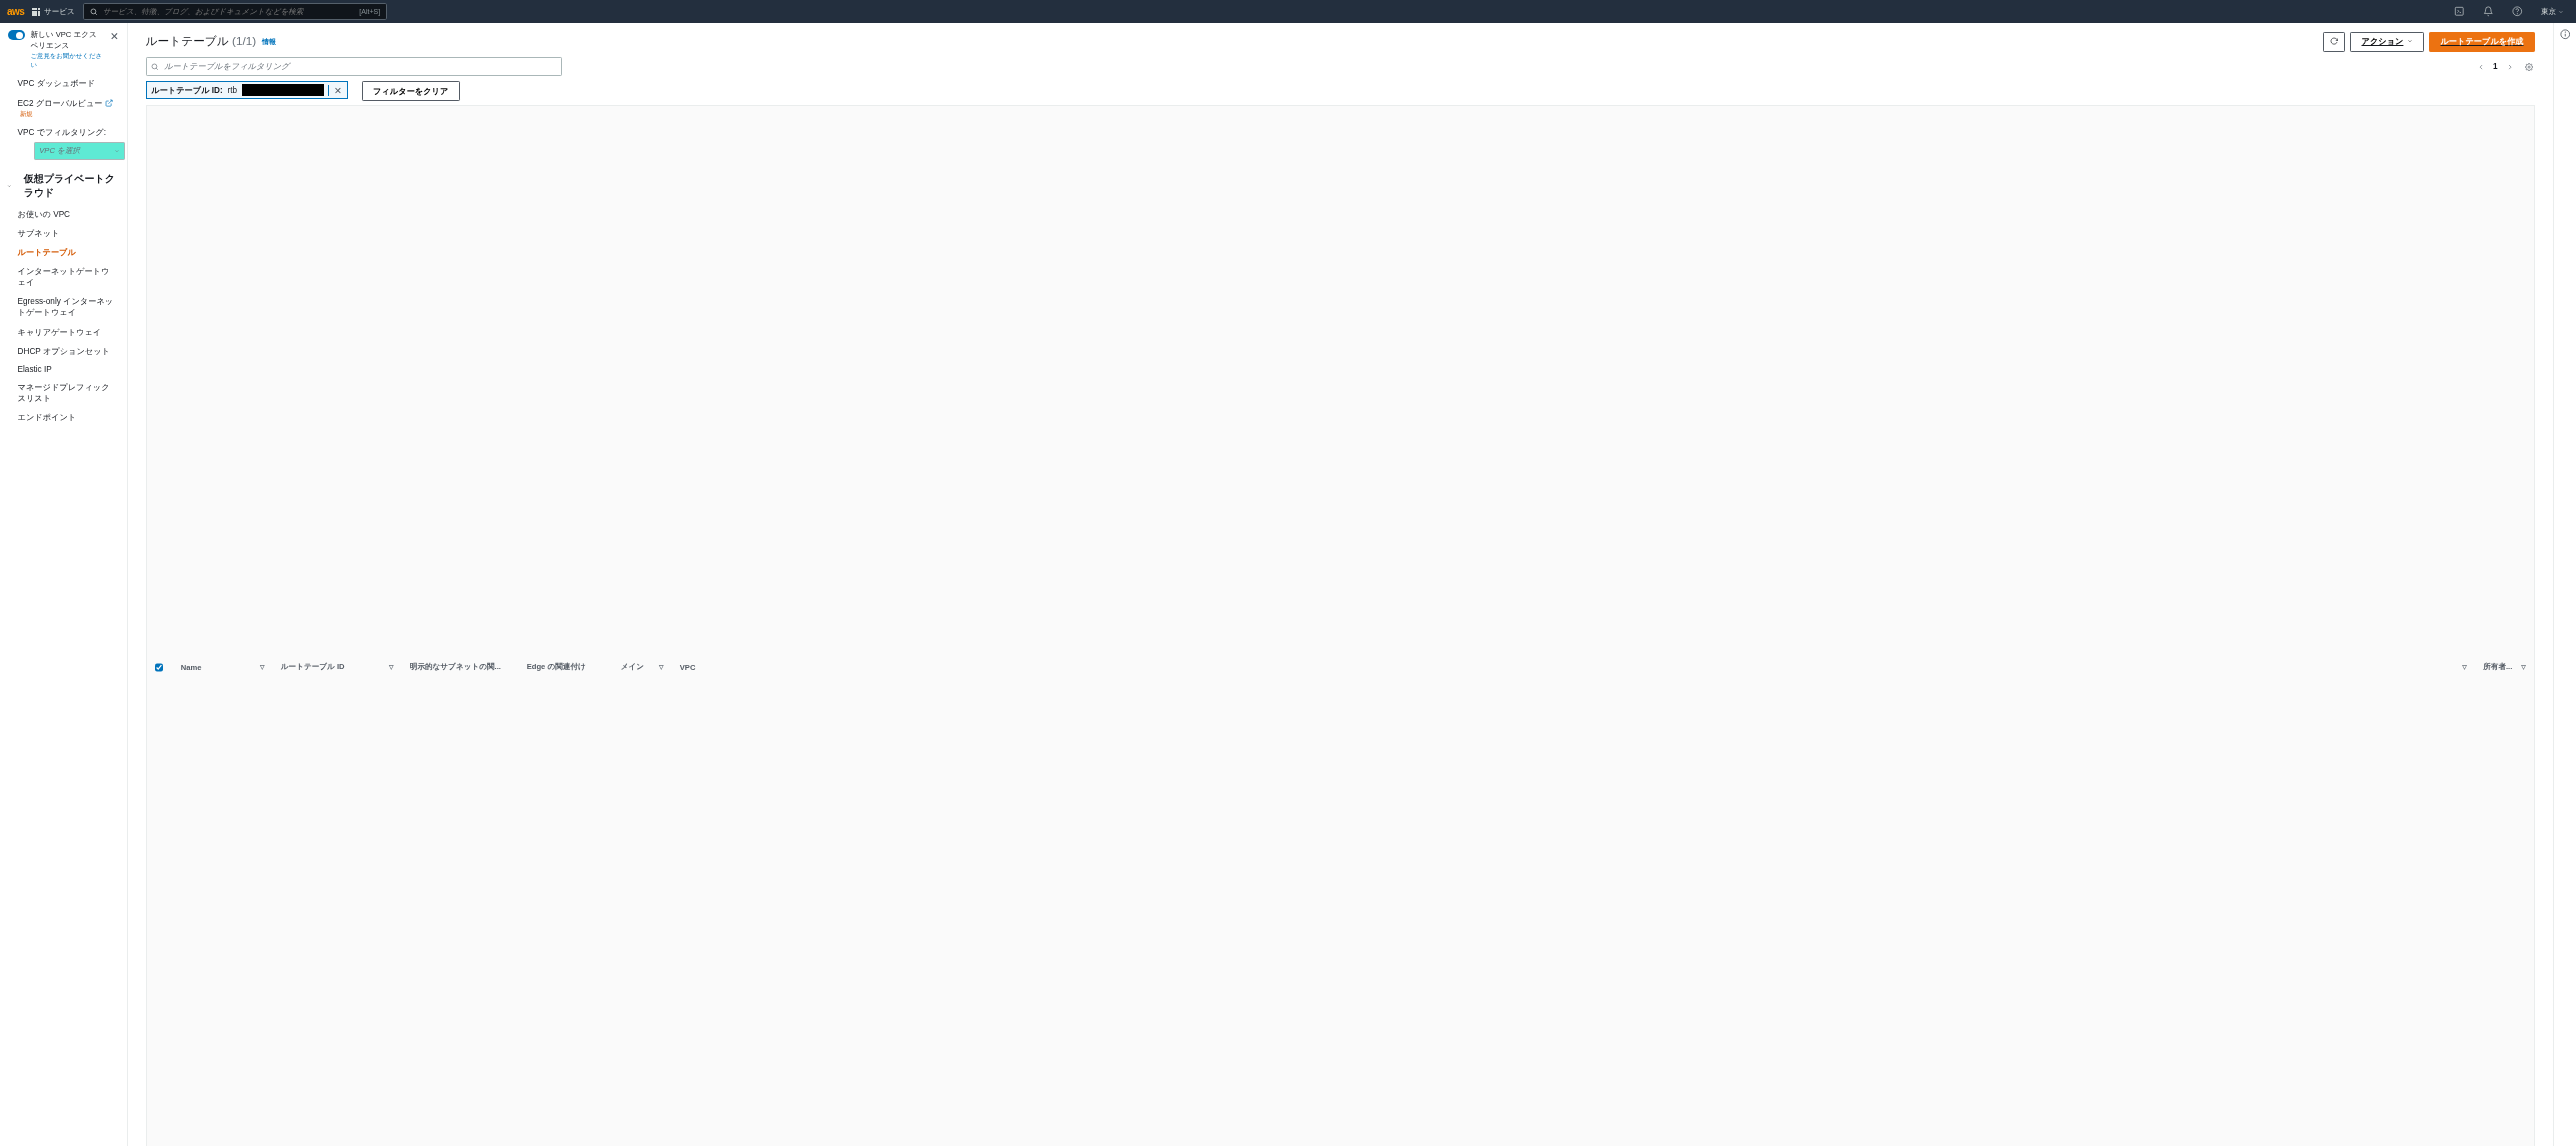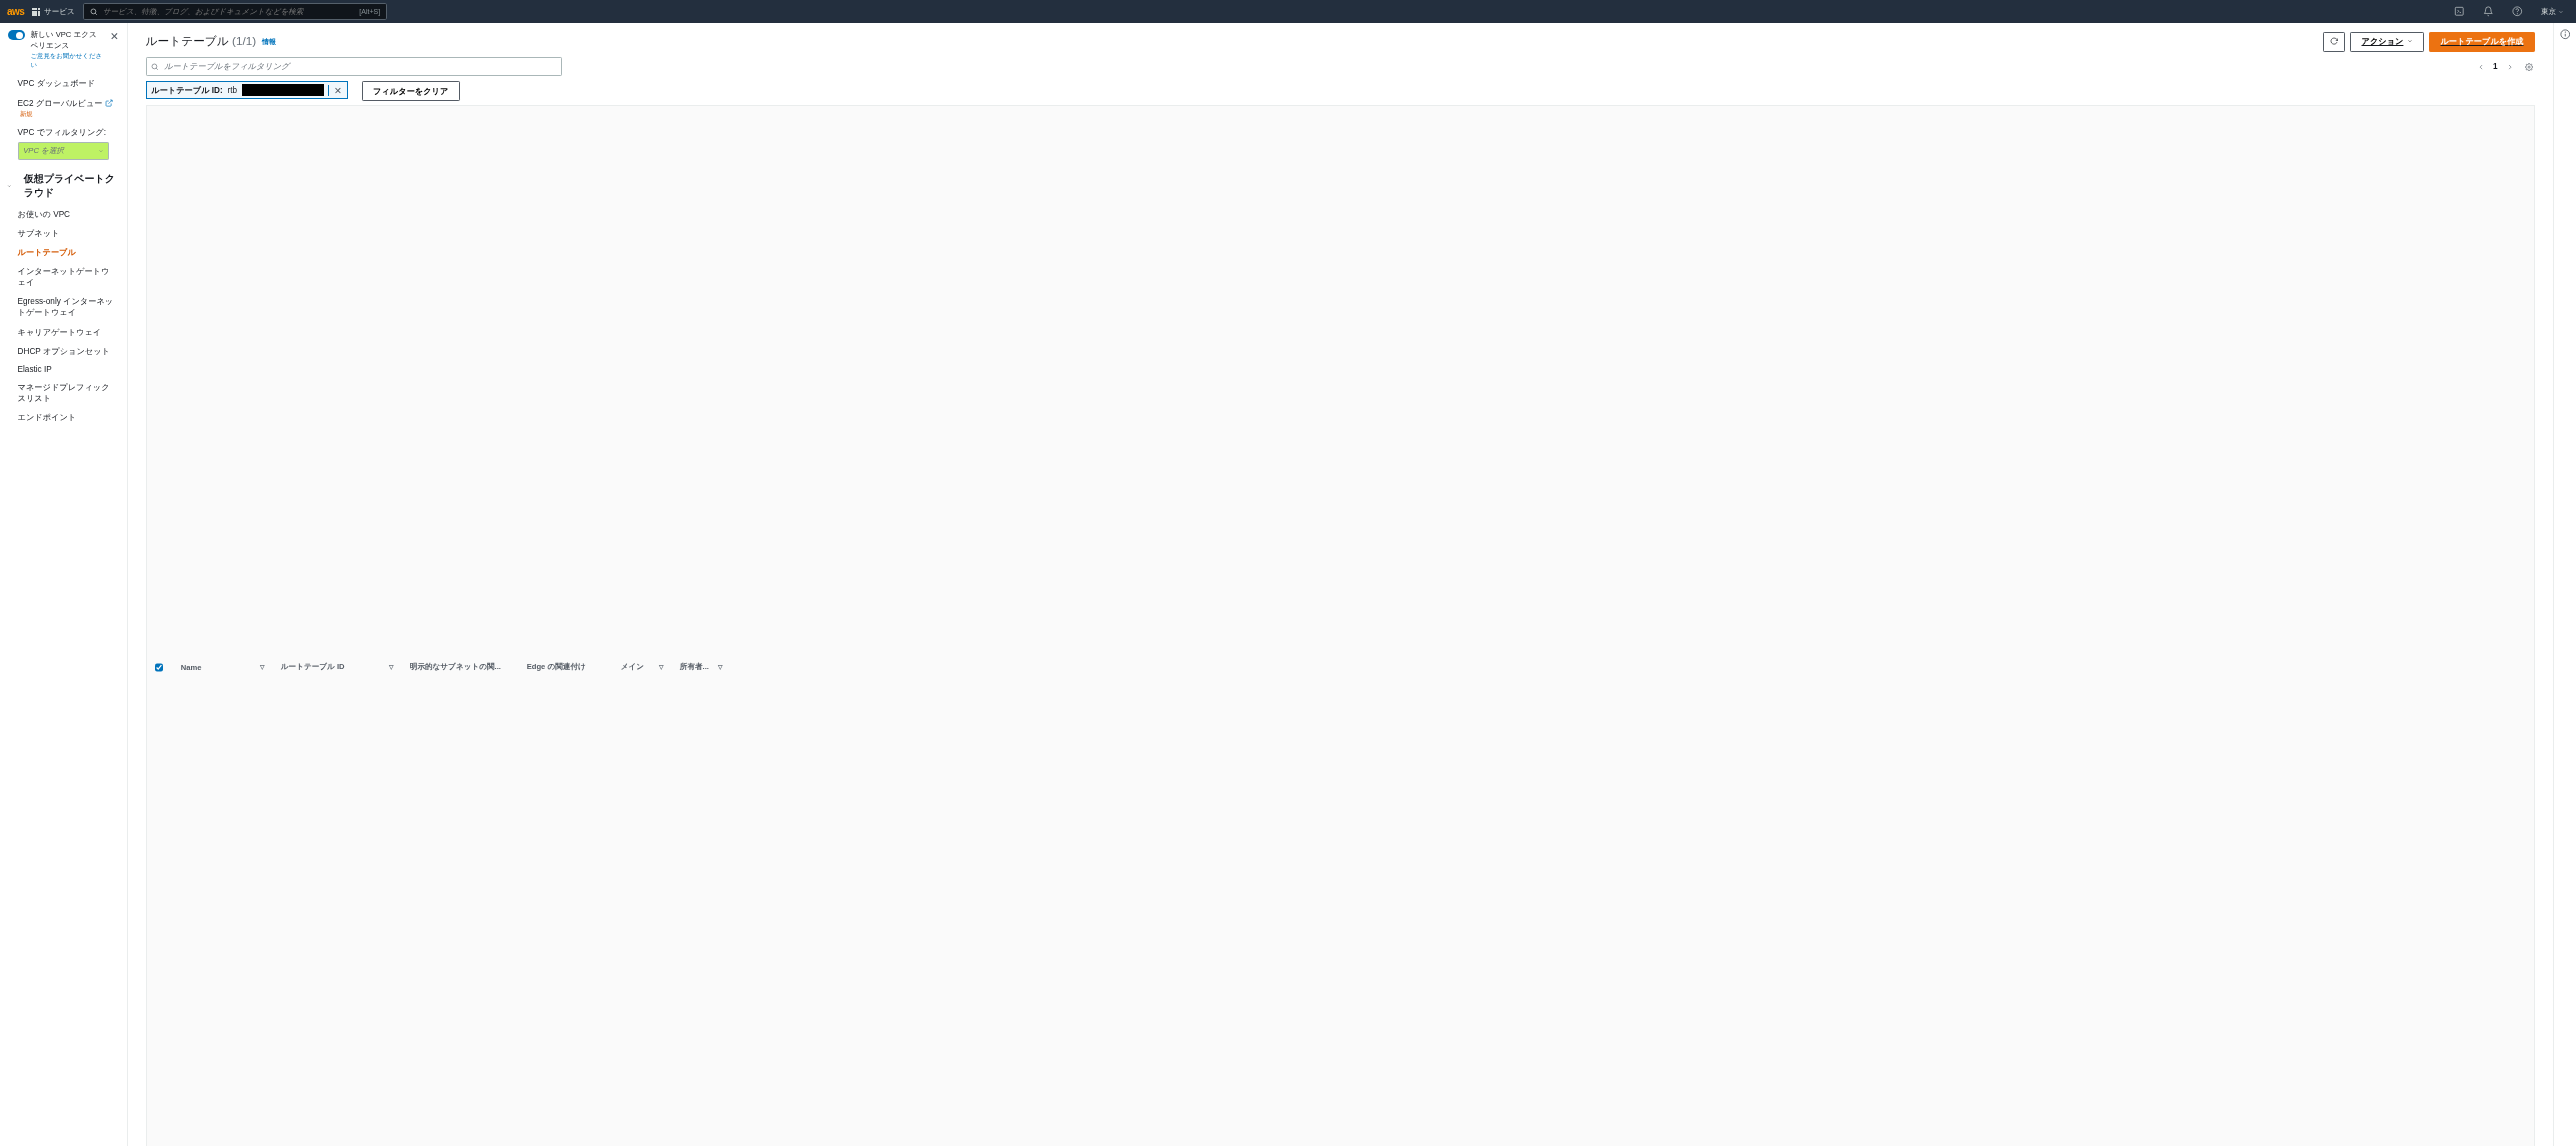--- a/index.html
+++ b/index.html
@@ -30,21 +30,21 @@
 .sb-toggle { width: 16.4px; height: 9.4px; background: #0073bb; border-radius: 5.9px; position: relative; flex-shrink: 0; cursor: pointer; }
 .sb-toggle::after { content: ""; width: 7px; height: 7px; background: #fff; border-radius: 50%; position: absolute; top: 1.2px; right: 1.2px; }
 .sb-banner-text { font-size: 7.6px; line-height: 1.4; }
 .sb-banner-sub { color: #0073bb; font-size: 6.4px; cursor: pointer; }
 .sb-banner-close { margin-left: auto; cursor: pointer; font-size: 10.5px; color: #545b64; }
 .sb-item { display: block; padding: 4.1px 9.4px 4.1px 17.6px; font-size: 8.2px; color: #16191f; cursor: pointer; }
 .sb-item.active { color: #d45b07; font-weight: bold; }
 .sb-item .badge-new { color: #d45b07; font-size: 6.4px; margin-left: 2.3px; }
 .sb-section-header { display: flex; align-items: center; gap: 12px; padding: 4.7px 7px; font-weight: bold; font-size: 10px; cursor: pointer; }
 .sb-select-wrap { padding: 4.7px 17.6px 7px; }
-.sb-select { width: 100%; border: 0.6px solid #aab7b8; border-radius: 1.2px; padding: 2.9px 4.7px; font-size: 7.6px; color: #687078; background: #bef264; display: flex; justify-content: space-between; align-items: center; cursor: pointer; font-style: italic; }
+.sb-select { width: 100%; border: 0.6px solid #aab7b8; border-radius: 1.2px; padding: 2.9px 4.7px; font-size: 7.6px; color: #687078; background: #5eead4; display: flex; justify-content: space-between; align-items: center; cursor: pointer; font-style: italic; margin-left: 16px; }
 .sb-ext-icon { width: 7px; height: 7px; display: inline-block; vertical-align: middle; }
 
 
 .content-head { padding: 8.2px 17.6px 2.3px; flex-shrink: 0; }
 .page-title-row { display: flex; align-items: center; gap: 5.9px; margin-bottom: 5.9px; }
 .page-title { font-size: 11.7px; font-weight: 400; }
 .title-count { color: #687078; font-weight: 400; }
 .info-link { color: #0073bb; font-size: 7px; cursor: pointer; font-weight: bold; }
 .actions { margin-left: auto; display: flex; gap: 4.7px; text-decoration: underline; }
 .btn { border: 0.6px solid #545b64; background: #fff; padding: 3.5px 10.5px; border-radius: 1.2px; font-size: 8.2px; cursor: pointer; display: flex; align-items: center; gap: 3.5px; font-weight: bold; }
@@ -270,20 +270,24 @@
           <div class="cell assoc">
               <span>明示的なサブネットの関...</span>
             </div>
           <div class="cell edge">
               <span>Edge の関連付け</span>
             </div>
           <div class="cell main">
               <span>メイン</span>
               <span class="sort-caret">▽</span>
             </div>
+          <div class="cell vpc">
+              <span>VPC</span>
+              <span class="sort-caret">▽</span>
+            </div>
           <div class="cell owner">
               <span>所有者...</span>
               <span class="sort-caret">▽</span>
             </div>
         </div>
 
       </div>
     </div>
 
   </div>

